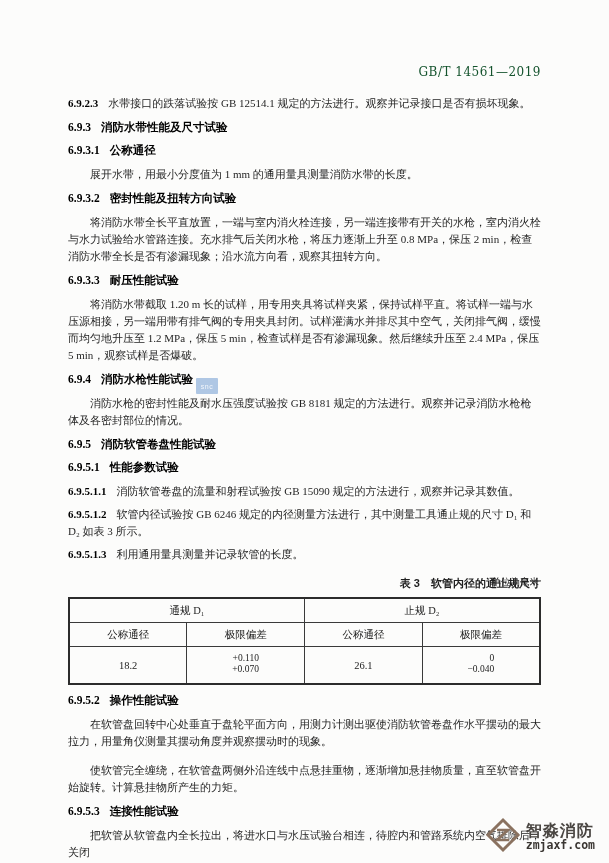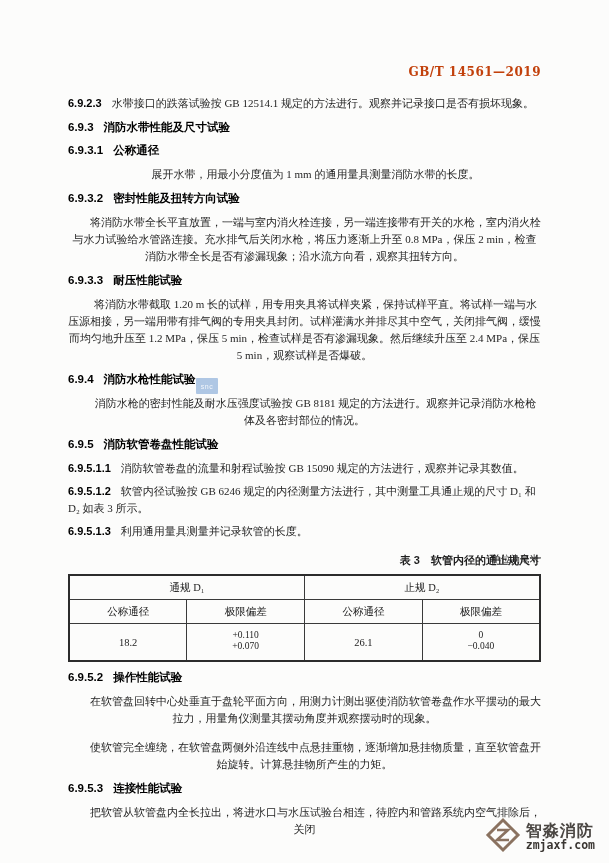--- a/index.html
+++ b/index.html
@@ -13,42 +13,42 @@
     color:#1f1f1f;
     box-sizing:border-box;
   }
   .content{
     position:absolute;left:68px;top:64px;width:473px;
     font-size:11px;line-height:17px;
   }
   .hdr{
     text-align:right;
     font-family:"DejaVu Serif","Liberation Serif",serif;
-    font-weight:bold;font-size:12px;letter-spacing:.5px;
-    margin:0 0 14px 0;color:#c2410c;
+    font-weight:normal;font-size:12px;letter-spacing:.5px;
+    margin:0 0 14px 0;color:#14532d;
   }
   .h{margin:8px 0;font-family:"Liberation Sans","DejaVu Sans",sans-serif;
      font-weight:bold;font-size:11.5px;color:#000;line-height:15px;}
-  .hn{font-family:Liberation Sans, sans-serif;font-weight:bold;
+  .hn{font-family:Liberation Serif, serif;font-weight:bold;
       margin-right:10px;color:#000;}
   .cl{margin:6px 0;}
   .cl .ct{color:#1f1f1f;}
   .para{margin:6px 0;}
-  .ind{text-indent:2em;text-align:center;}
+  .ind{text-indent:2em;}
   
   .cap-row{position:relative;margin:12px 0 5px 0;text-align:right;}
   .cap{font-family:"Liberation Sans","DejaVu Sans",sans-serif;font-weight:bold;font-size:11px;}
   .unit{position:absolute;right:2px;bottom:1px;font-size:9.5px;color:#222;}
   table.t3{width:100%;border-collapse:collapse;border:2px solid #2c2c2c;
            font-size:10.5px;table-layout:fixed;}
   table.t3 td{border:1px solid #3a3a3a;text-align:center;padding:3px 16px;color:#222;}
   td.gh{height:16px;font-size:10.5px;}
   td.ch{height:16px;}
   td.dr{height:30px;}
-  .tol{display:inline-block;text-align:center;font-size:9.5px;line-height:11px;}
+  .tol{display:inline-block;text-align:right;font-size:9.5px;line-height:11px;}
   .tl{display:block;}
   
   .artifact{
     position:absolute;left:196px;top:378px;width:22px;height:16px;
     background:rgba(111,155,209,.55);border-radius:1px;
     display:flex;align-items:center;justify-content:center;
     font-family:"Liberation Sans",sans-serif;font-size:7px;color:rgba(255,255,255,.85);
     letter-spacing:.5px;
   }
   
@@ -90,20 +90,21 @@
     <div class="h"><span class="hn">6.9.3.3</span><span>耐压性能试验</span></div>
 
     <p class="para ind">将消防水带截取 1.20 m 长的试样，用专用夹具将试样夹紧，保持试样平直。将试样一端与水压源相接，另一端用带有排气阀的专用夹具封闭。试样灌满水并排尽其中空气，关闭排气阀，缓慢而均匀地升压至 1.2 MPa，保压 5 min，检查试样是否有渗漏现象。然后继续升压至 2.4 MPa，保压 5 min，观察试样是否爆破。</p>
 
     <div class="h"><span class="hn">6.9.4</span><span>消防水枪性能试验</span></div>
 
     <p class="para ind">消防水枪的密封性能及耐水压强度试验按 GB 8181 规定的方法进行。观察并记录消防水枪枪体及各密封部位的情况。</p>
 
     <div class="h"><span class="hn">6.9.5</span><span>消防软管卷盘性能试验</span></div>
 
+    <div class="h"><span class="hn">6.9.5.1</span><span>性能参数试验</span></div>
 
     <p class="cl"><span class="hn">6.9.5.1.1</span><span class="ct">消防软管卷盘的流量和射程试验按 GB 15090 规定的方法进行，观察并记录其数值。</span></p>
 
     <p class="cl"><span class="hn">6.9.5.1.2</span><span class="ct">软管内径试验按 GB 6246 规定的内径测量方法进行，其中测量工具通止规的尺寸 D₁ 和 D₂ 如表 3 所示。</span></p>
 
     <p class="cl"><span class="hn">6.9.5.1.3</span><span class="ct">利用通用量具测量并记录软管的长度。</span></p>
 
     <div class="cap-row">
       <span class="cap">表 3　软管内径的通止规尺寸</span>
       <span class="unit">单位为毫米</span>

